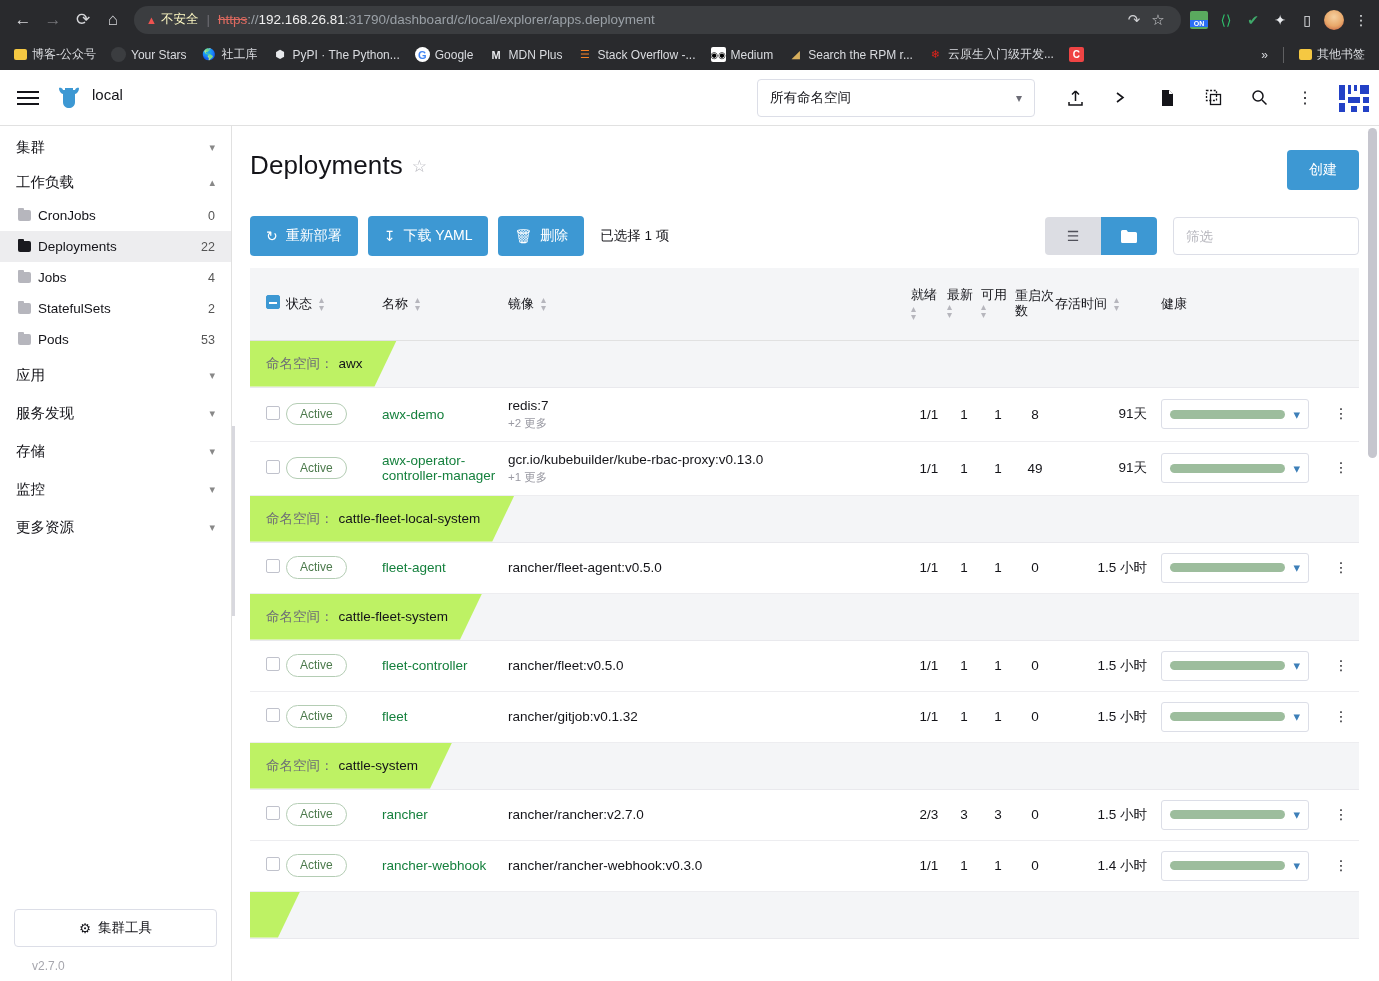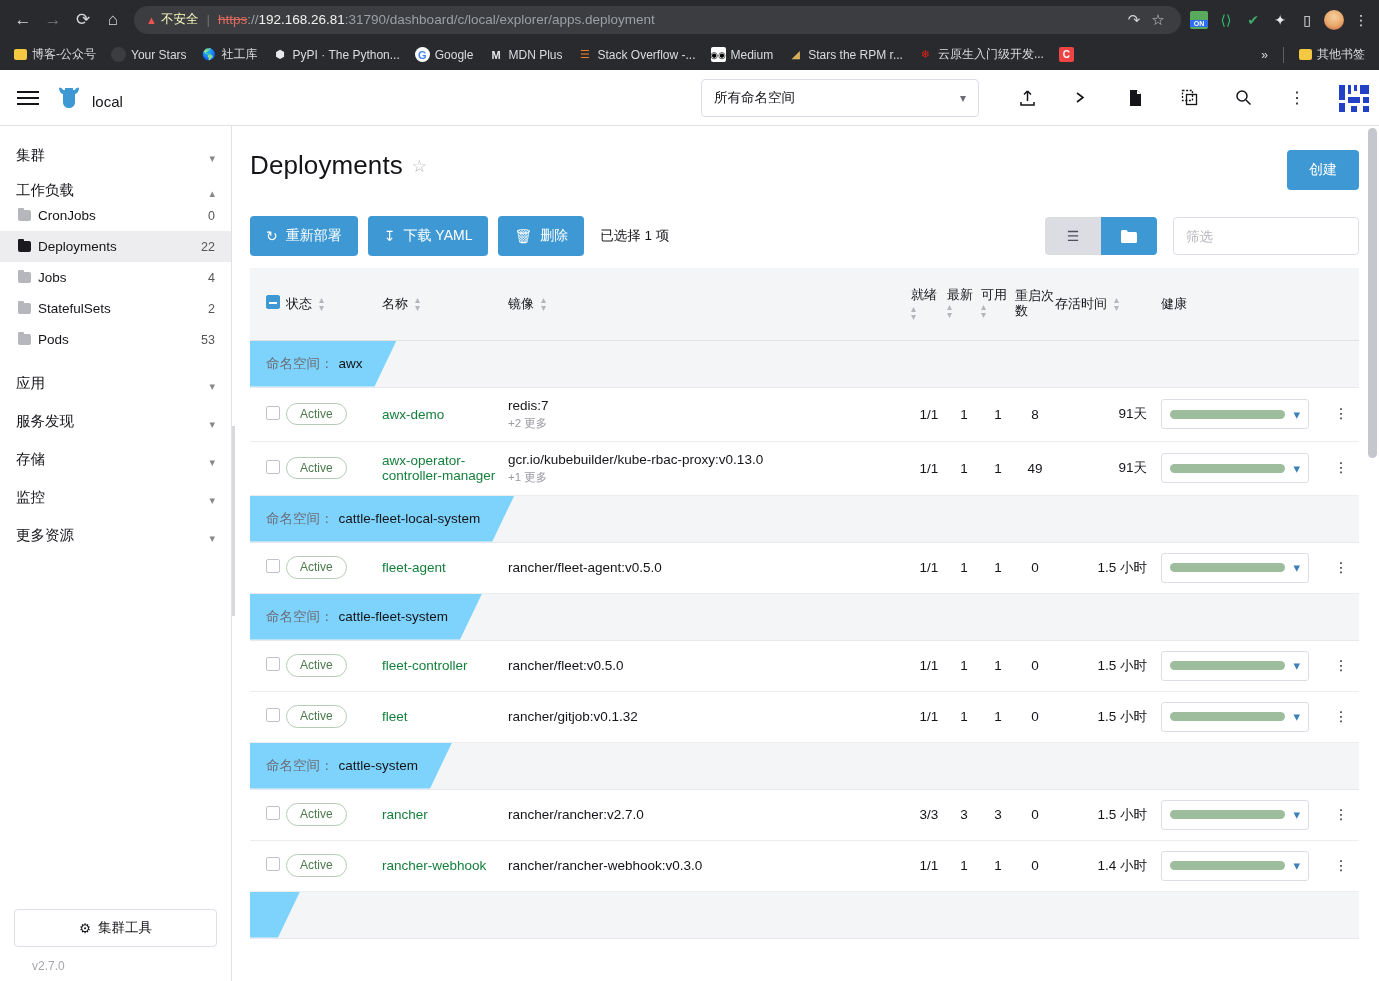--- a/index.html
+++ b/index.html
@@ -52,43 +52,43 @@
 
   
   .app { display: flex; flex-direction: column; height: 911px; background: #fff; }
   .app-header {
     height: 56px; display: flex; align-items: center; border-bottom: 1px solid #e1e1e1;
     flex: none; background: #fff;
   }
   .hamburger { width: 56px; display: flex; flex-direction: column; gap: 4px;
                align-items: center; justify-content: center; }
   .hamburger span { width: 22px; height: 2px; background: #141419; display: block; }
-  .cluster-chip { display: flex; align-items: flex-end; gap: 10px; }
+  .cluster-chip { display: flex; align-items: flex-start; gap: 10px; }
   .cow { width: 26px; height: 24px; position: relative; }
   .cow svg { display: block; }
   .cluster-name { font-size: 15px; color: #141419; }
-  .header-right { margin-left: auto; display: flex; align-items: center; padding-right: 10px; gap: 14px; padding-left: 42px; }
+  .header-right { margin-left: auto; display: flex; align-items: center; padding-right: 10px; gap: 6px; padding-left: 42px; }
   .ns-select {
     width: 278px; height: 38px; border: 1px solid #dcdee7; border-radius: 4px;
     display: flex; align-items: center; padding: 0 12px; font-size: 13.5px; color: #141419;
     background: #fff; margin-right: 14px;
   }
   .ns-select .chev { margin-left: auto; color: #6c6c76; font-size: 12px; }
   .hicon { width: 40px; height: 40px; display: flex; align-items: center; justify-content: center;
            color: #141419; }
   .logo-mark { width: 30px; height: 28px; margin-left: 8px; }
 
   .body-wrap { display: flex; flex: 1; min-height: 0; }
 
   
   .sidebar { width: 232px; flex: none; border-right: 1px solid #e1e1e1;
              display: flex; flex-direction: column; background: #fff; }
   .side-scroll { flex: 1; overflow: hidden; padding-top: 4px; }
   .side-group {
-    height: 35px; display: flex; align-items: flex-end; padding: 0 16px;
+    height: 35px; display: flex; align-items: center; padding: 0 16px;
     font-size: 14.5px; color: #141419; gap: 14px;
   }
   .side-group .chev { margin-left: auto; color: #888; font-size: 11px; }
   .side-item {
     height: 31px; display: flex; align-items: center; padding: 0 16px 0 18px;
     font-size: 13.5px; color: #141419;
   }
   .side-item.active { background: #ededef; font-weight: 400; }
   .folder-ico { width: 13px; height: 11px; flex: none; margin-right: 7px; position: relative; }
   .folder-ico::before { content: ""; position: absolute; inset: 0; background: #b6b6bd;
@@ -150,21 +150,21 @@
     background: #fff; flex: none; display: inline-block;
   }
   .cb.indet { background: #3d98d3; border-color: #3d98d3; position: relative; }
   .cb.indet::after { content: ""; position: absolute; left: 2px; top: 6px; width: 8px; height: 2px;
                      background: #fff; }
   .ns-row td {
     background: #f4f5f7; height: 46px; padding: 0; border-bottom: 1px solid #e9e9ed;
     position: relative;
   }
   .ns-band { display: flex; align-items: center; height: 46px; position: relative; }
-  .ns-label { background: #7dd3fc; height: 46px; display: flex; align-items: center;
+  .ns-label { background: #bef264; height: 46px; display: flex; align-items: center;
               padding-left: 16px; padding-right: 34px; font-size: 13.5px; color: #141419;
               clip-path: polygon(0 0, 100% 0, calc(100% - 22px) 100%, 0 100%); }
   .ns-label .k { color: #6c6c76; }
   tbody tr.data td {
     border-bottom: 1px solid #ededf0; font-size: 13.5px; color: #141419;
     padding: 10px 0; vertical-align: middle;
   }
   .c-cb { padding-left: 16px !important; width: 36px; }
   .badge-active {
     display: inline-block; border: 1px solid #b4cdb4; color: #4c7a4c; border-radius: 12px;
@@ -260,21 +260,21 @@
     <div class="bm">
       <span class="bm-ico" style="color:#f48024">☰</span>
       <span>Stack Overflow -...</span>
     </div>
     <div class="bm">
       <span class="bm-ico" style="background:#fff;color:#000;font-size:9px">◉◉</span>
       <span>Medium</span>
     </div>
     <div class="bm">
       <span class="bm-ico" style="color:#d6ae5c">◢</span>
-      <span>Stars the RPM r...</span>
+      <span>Search the RPM r...</span>
     </div>
     <div class="bm">
       <span class="bm-ico" style="color:#e2231a">❄</span>
       <span>云原生入门级开发...</span>
     </div>
     <div class="bm">
       <span class="bm-ico" style="background:#ef4444;color:#fff;font-weight:bold;font-size:10px">C</span>
     </div>
     <div class="bm-spacer"></div>
     <div class="bm">
@@ -685,21 +685,21 @@
                 </div>
               </td>
             </tr>
             <tr class="data">
               <td class="c-cb"><span class="cb"></span></td>
               <td><span class="badge-active">Active</span></td>
               <td><a class="lnk" href="#">rancher</a></td>
               <td>
                 <div class="img-main">rancher/rancher:v2.7.0</div>
               </td>
-              <td class="num">3/3</td>
+              <td class="num">2/3</td>
               <td class="num">3</td>
               <td class="num">3</td>
               <td class="num">0</td>
               <td class="age">1.5 小时</td>
               <td class="health-cell">
                 <div class="health-box">
                   <span class="health-bar"></span>
                   <span class="health-chev">▾</span>
                 </div>
               </td>

